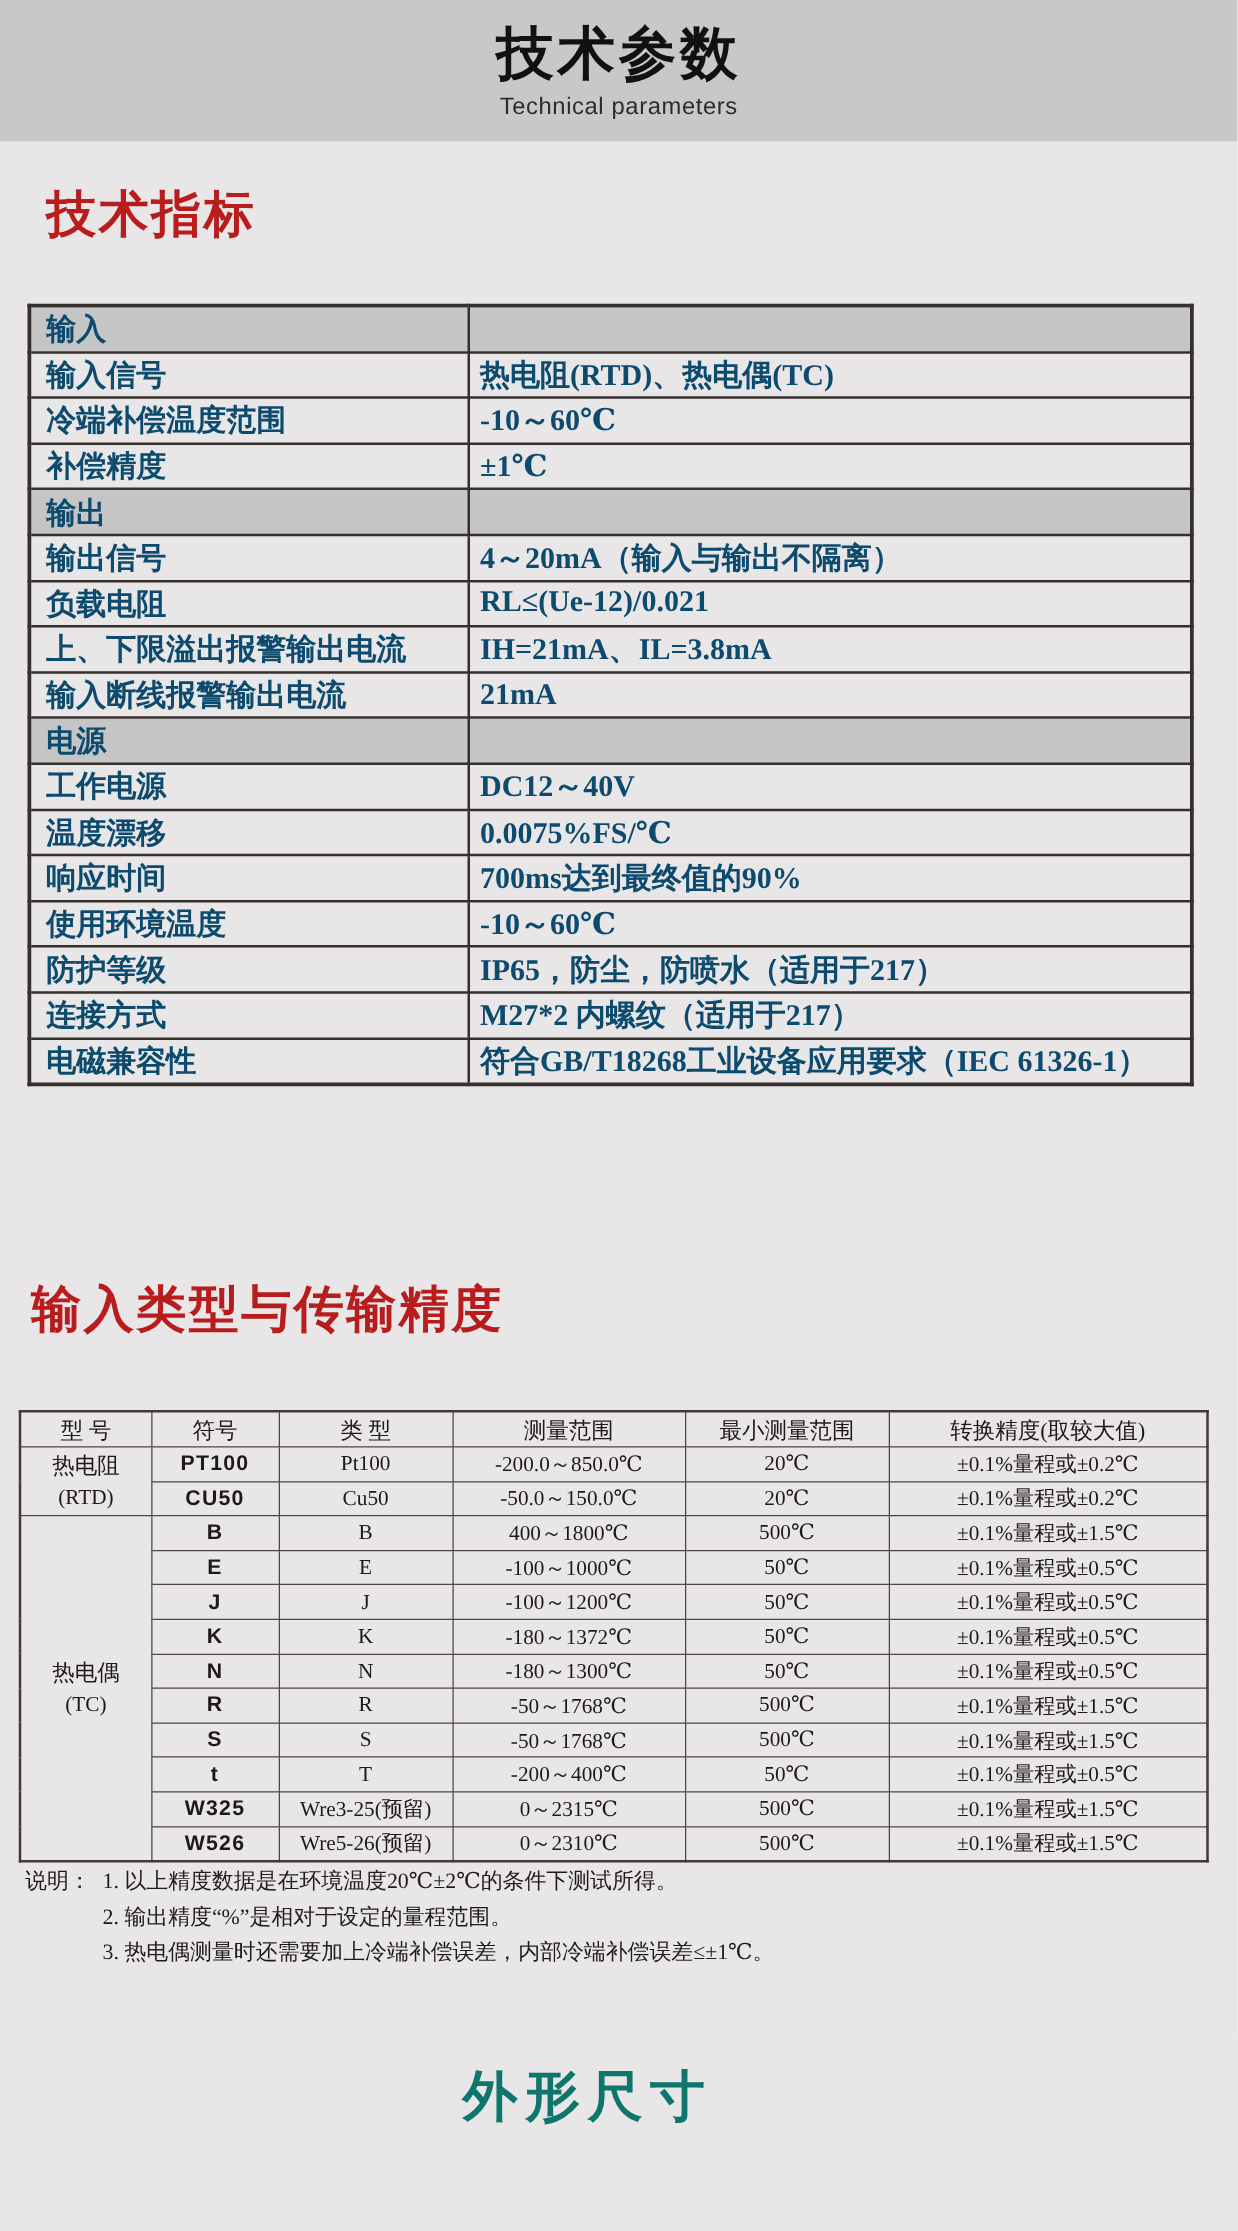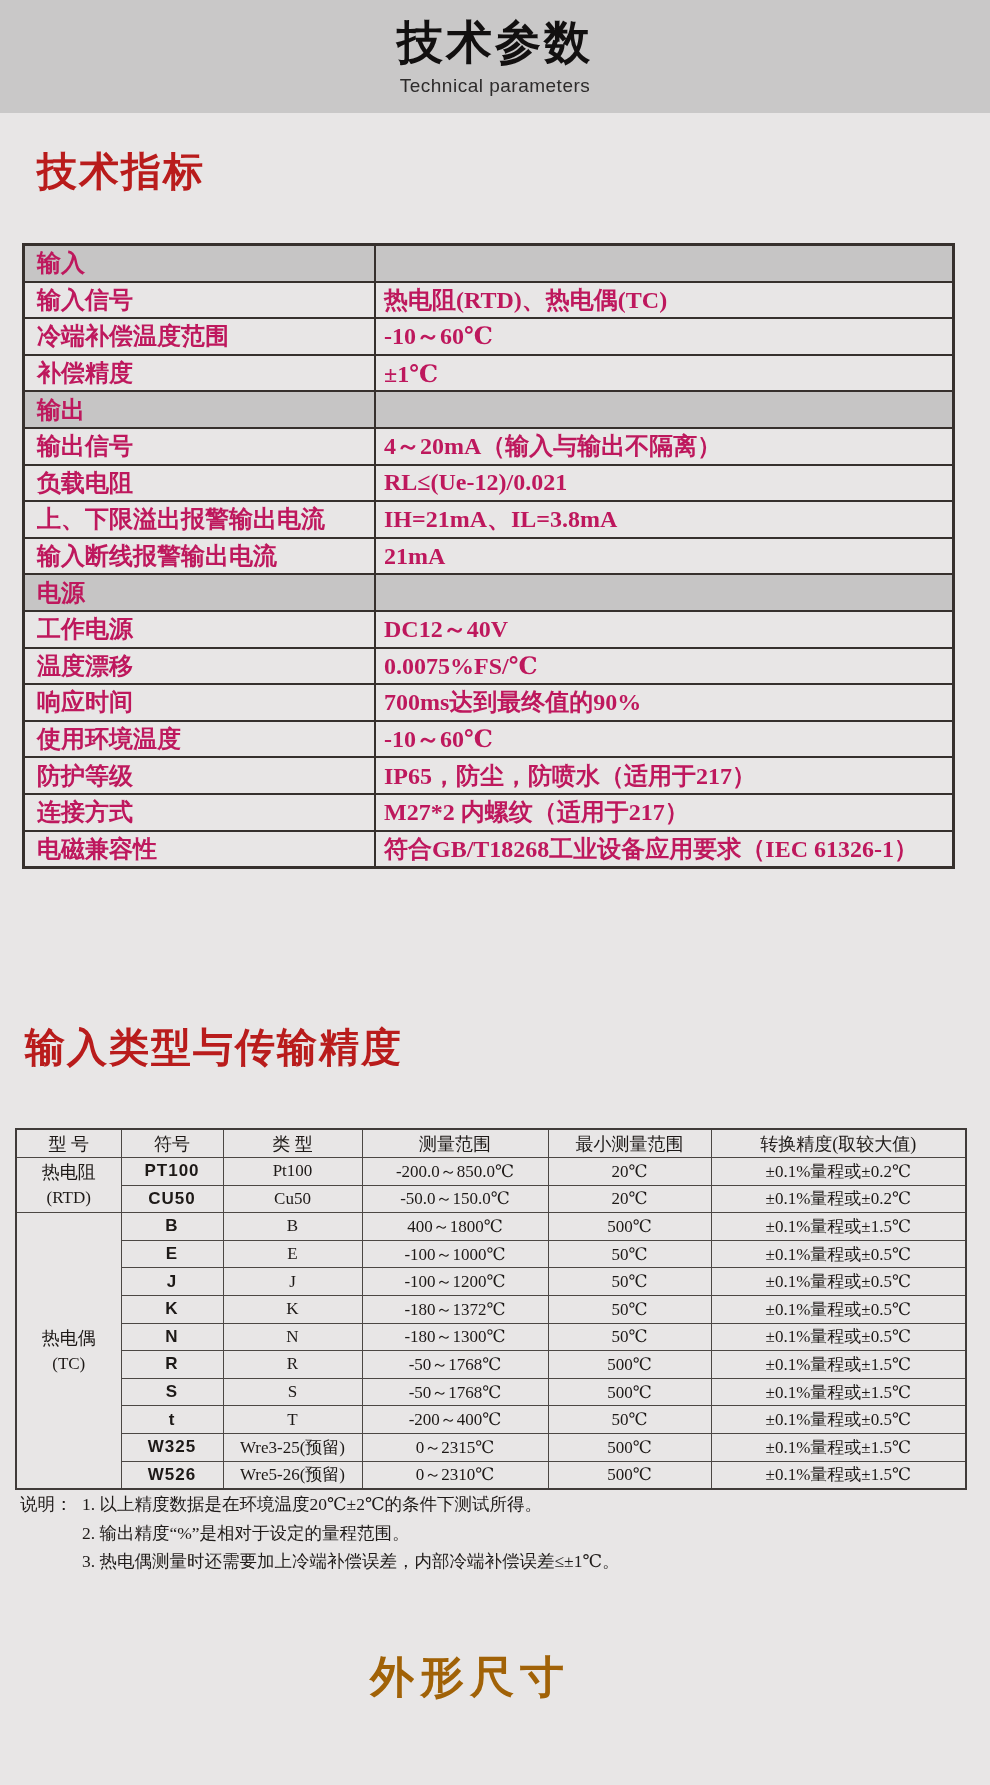--- a/index.html
+++ b/index.html
@@ -30,28 +30,28 @@
   .sec-title{
     position:absolute;
     font-family:"Liberation Sans","DejaVu Sans",sans-serif;
     font-weight:bold;font-size:40px;color:#b91c1c;letter-spacing:2px;
   }
   .sec-title-1{top:144px;left:37px;}
   .sec-title-2{top:1020px;left:25px;}
   .dim-title{
     position:absolute;top:1648px;left:0;width:940px;text-align:center;
     font-family:"Liberation Sans","DejaVu Sans",sans-serif;
-    font-weight:bold;font-size:44px;letter-spacing:6px;color:#a16207;
+    font-weight:bold;font-size:44px;letter-spacing:6px;color:#0f766e;
   }
   
   .t1{
     position:absolute;top:243px;left:22px;width:933px;
     border-collapse:collapse;table-layout:fixed;
     border:3px solid #36302d;
-    font-size:24px;font-weight:bold;color:#be185d;
+    font-size:24px;font-weight:bold;color:#0c4a6e;
   }
   .t1 td{
     border:2px solid #36302d;
     height:34.6px;
     padding:0 0 0 12px;
     vertical-align:middle;
     overflow:hidden;white-space:nowrap;
   }
   .t1 .c1{width:337px;}
   .t1 .section-row td{background:#c6c5c5;}

